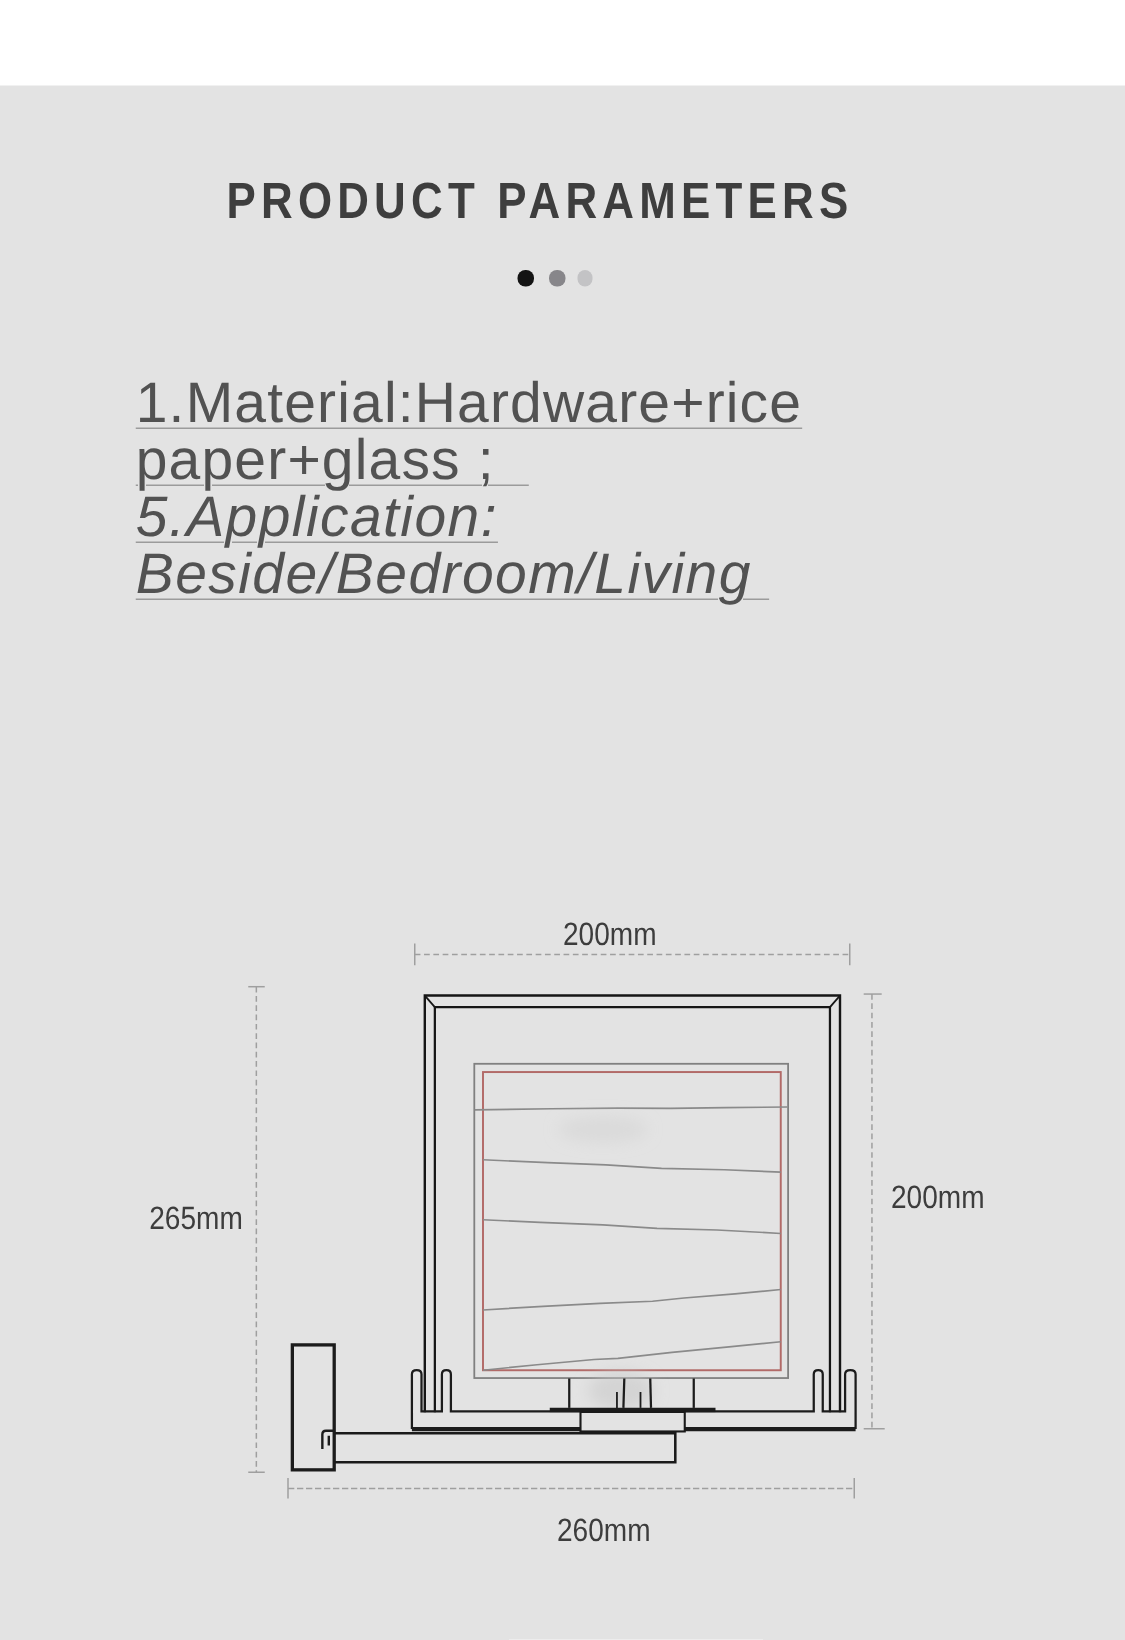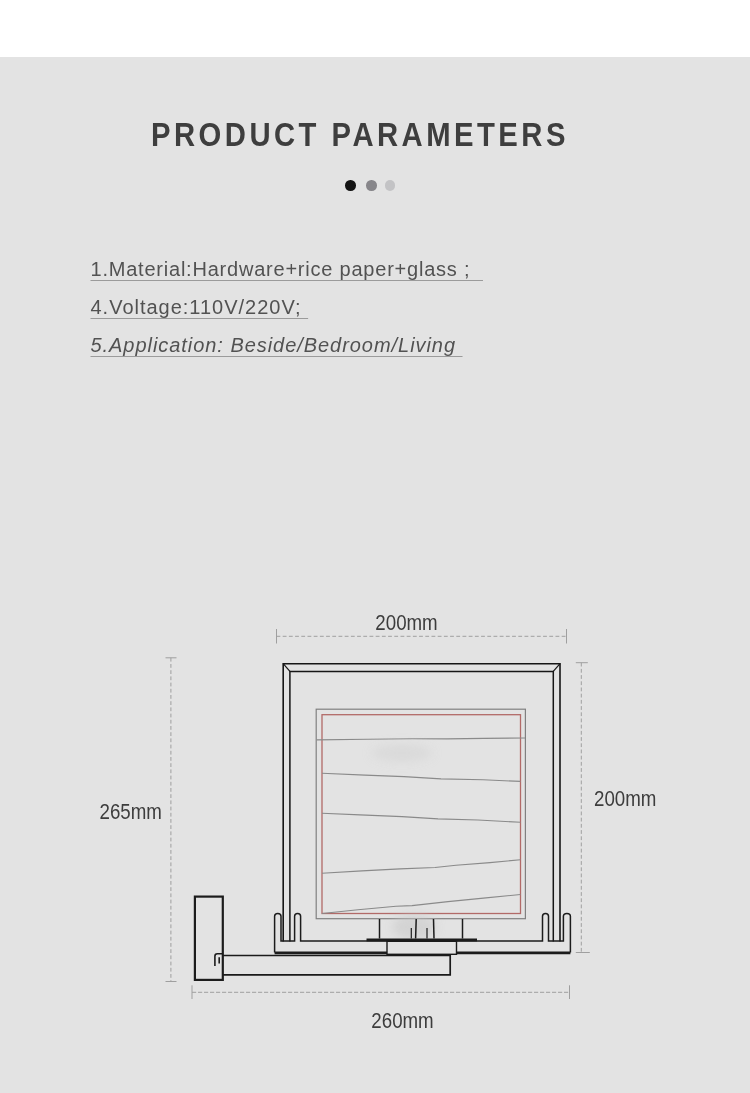--- a/index.html
+++ b/index.html
@@ -8,21 +8,21 @@
   .gray{position:absolute;left:0;top:57px;width:750px;height:1036px;background:#e3e3e3;}
   .title{position:absolute;left:150.5px;top:117px;font-size:34px;font-weight:bold;
          letter-spacing:4.05px;color:#3e3e3e;line-height:34px;white-space:nowrap;
          transform:scaleX(0.86);transform-origin:0 0;}
   .dots{position:absolute;left:345px;top:180px;}
   .dots span{display:inline-block;width:10.5px;height:10.5px;border-radius:50%;
              vertical-align:top;}
   .d1{background:#141414;}
   .d2{background:#87868a;margin-left:10.5px;}
   .d3{background:#c3c3c5;margin-left:8px;}
-  .list{position:absolute;left:90.5px;top:250px;width:620px;font-size:20px;color:#525252;
+  .list{position:absolute;left:90.5px;top:250px;width:620px;font-size:38px;color:#525252;
         line-height:38px;}
   .list div{margin:0;}
   .list span{text-decoration:underline;text-decoration-color:#9b9b9b;
              text-decoration-thickness:1px;text-underline-offset:3.5px;}
   .s1{letter-spacing:0.78px;}
   .s2{letter-spacing:-0.21px;}
   .s3{letter-spacing:-0.04px;}
   .s4{letter-spacing:0.99px;}
   .s5{letter-spacing:0.95px;font-style:italic;}
   .s6{letter-spacing:1.71px;}
@@ -38,21 +38,20 @@
 <div class="title">PRODUCT PARAMETERS</div>
 
 <div class="dots"><span class="d1"></span><span class="d2"></span><span class="d3"></span></div>
 
 <div class="list">
 
   <div class="s1"><span>1.Material:Hardware+rice paper+glass&nbsp;;&nbsp;&nbsp;</span></div>
 
 
 
-  <div class="s4"><span>4.Voltage:110V/220V;&nbsp;</span></div>
 
   <div class="s5"><span>5.Application: Beside/Bedroom/Living&nbsp;</span></div>
 
 </div>
 
 <svg width="750" height="1093" viewBox="0 0 750 1093">
 
   <text transform="translate(406.5,630) scale(0.87,1)" font-size="21.5" fill="#3d3d3d" text-anchor="middle">200mm</text>
 
   <g stroke="#9f9f9f" stroke-width="1">

